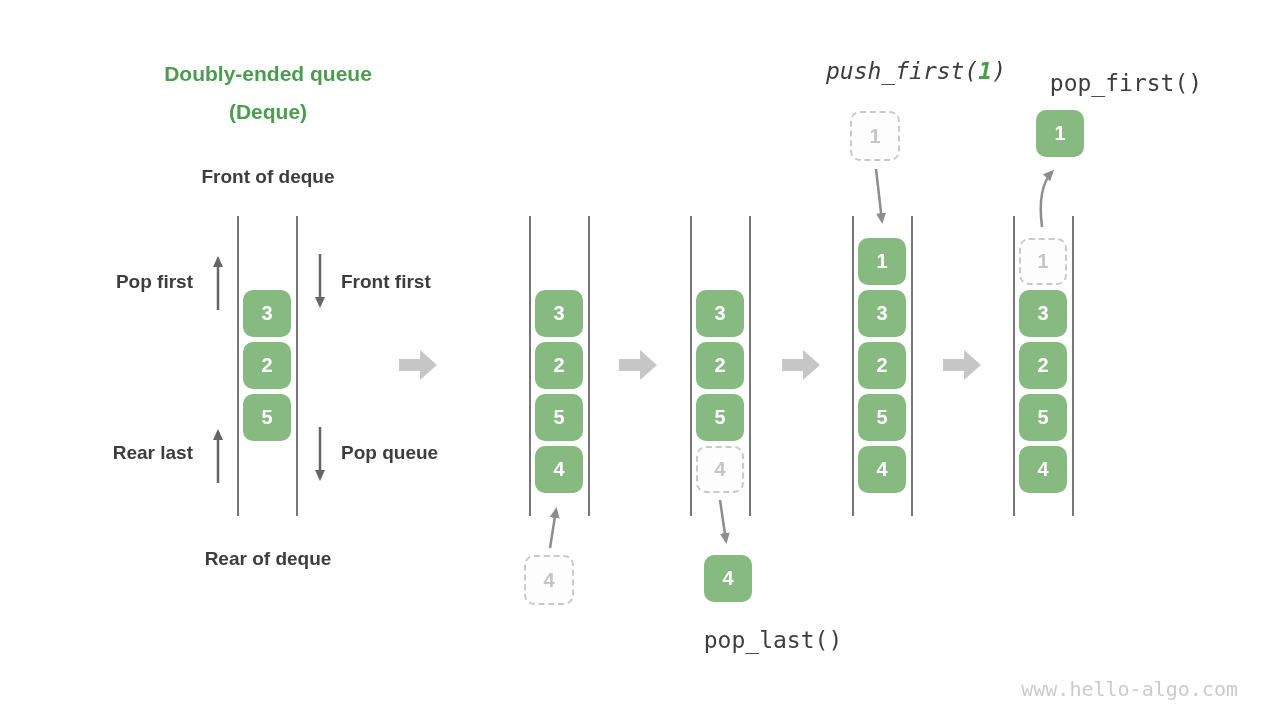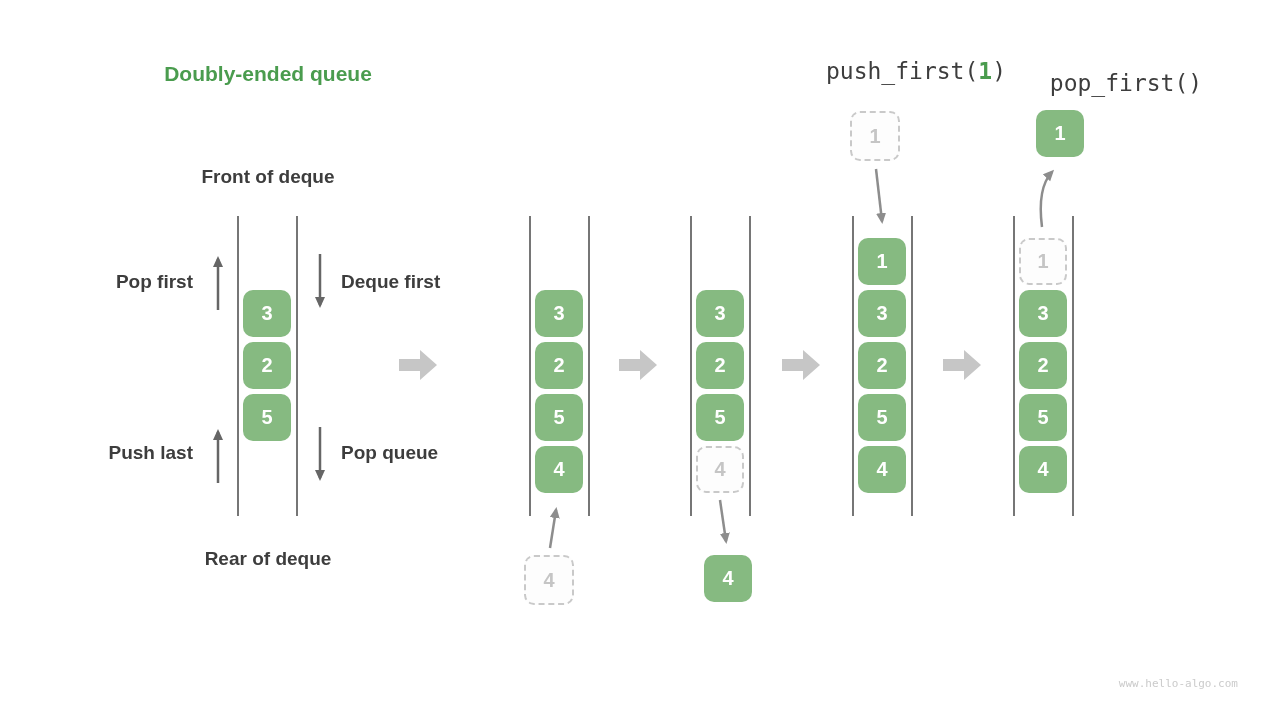--- a/index.html
+++ b/index.html
@@ -11,42 +11,44 @@
   .lbl-c{text-align:center;}
   .lbl-r{text-align:right;}
   .wall{width:2px;height:300px;background:#767676;}
   .cell{width:48px;height:47px;border-radius:10px;background:#86ba81;color:#ffffff;
         font-weight:bold;font-size:20px;display:flex;align-items:center;justify-content:center;
         box-sizing:border-box;}
   .ghost{background:#fdfdfd;border:2px dashed #c9c9c9;color:#c5c5c5;}
   .op{width:260px;text-align:center;font-family:"DejaVu Sans Mono",monospace;
       font-size:23px;color:#3d3d3d;white-space:nowrap;}
   .op .op-arg{color:#4a9c4e;font-weight:bold;}
-  .watermark{font-family:"DejaVu Sans Mono",monospace;font-size:11px;color:#cbcbcb;}
+  .watermark{font-family:"DejaVu Sans Mono",monospace;font-size:20px;color:#cbcbcb;}
   svg.overlay{position:absolute;left:0;top:0;pointer-events:none;}
 </style>
 </head>
 <body>
 
 <div class="canvas">
 
   <div class="abs title" style="left:88px;top:55px;">
     <div>Doubly-ended queue</div>
+    <div>(Deque)</div>
   </div>
 
   <div class="abs lbl lbl-c" style="left:168px;top:547px;width:200px;">Rear of deque</div>
   <div class="abs lbl lbl-c" style="left:168px;top:165px;width:200px;">Front of deque</div>
 
   <div class="abs lbl lbl-r" style="left:93px;top:270px;width:100px;text-align:right;">Pop first</div>
-  <div class="abs lbl" style="left:341px;top:270px;">Deque first</div>
-  <div class="abs lbl lbl-r" style="left:93px;top:441px;width:100px;">Push last</div>
+  <div class="abs lbl" style="left:341px;top:270px;">Front first</div>
+  <div class="abs lbl lbl-r" style="left:93px;top:441px;width:100px;">Rear last</div>
   <div class="abs lbl" style="left:341px;top:441px;">Pop queue</div>
 
-  <div class="abs op" style="left:786px;top:58px;"><span>push_first(</span><span class="op-arg">1</span><span>)</span></div>
+  <div class="abs op" style="left:786px;top:58px;font-style:italic;"><span>push_first(</span><span class="op-arg">1</span><span>)</span></div>
   <div class="abs op" style="left:996px;top:58px;margin-top:12px;"><span>pop_first(</span><span class="op-arg"></span><span>)</span></div>
+  <div class="abs op" style="left:643px;top:627px;"><span>pop_last(</span><span class="op-arg"></span><span>)</span></div>
 
   <div>
     <div class="abs wall" style="left:237px;top:216px;"></div>
     <div class="abs wall" style="left:296px;top:216px;"></div>
     <div class="abs cell" style="left:243px;top:290px;">3</div>
     <div class="abs cell" style="left:243px;top:342px;">2</div>
     <div class="abs cell" style="left:243px;top:394px;">5</div>
   </div>
 
   <div>

